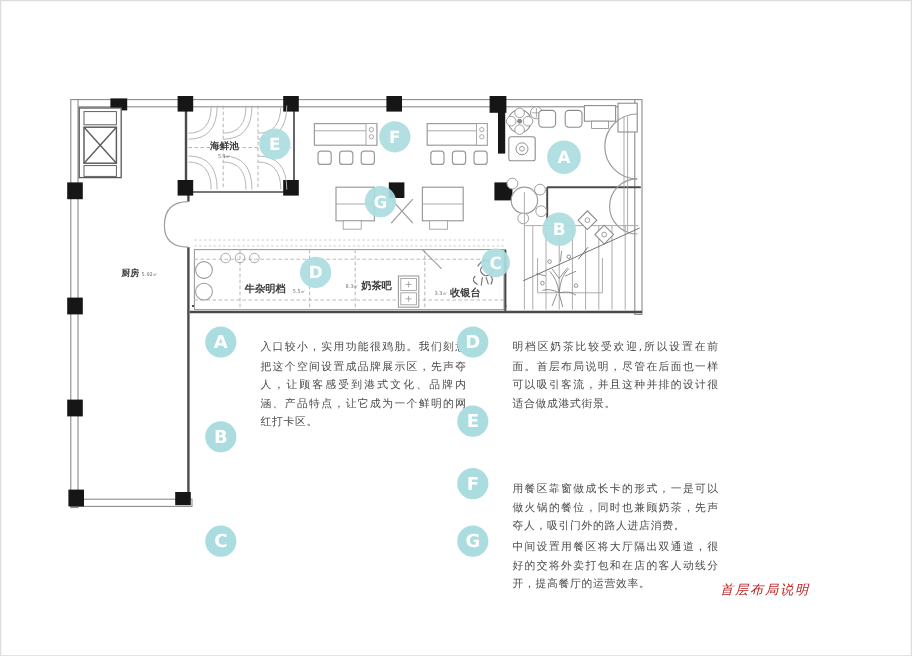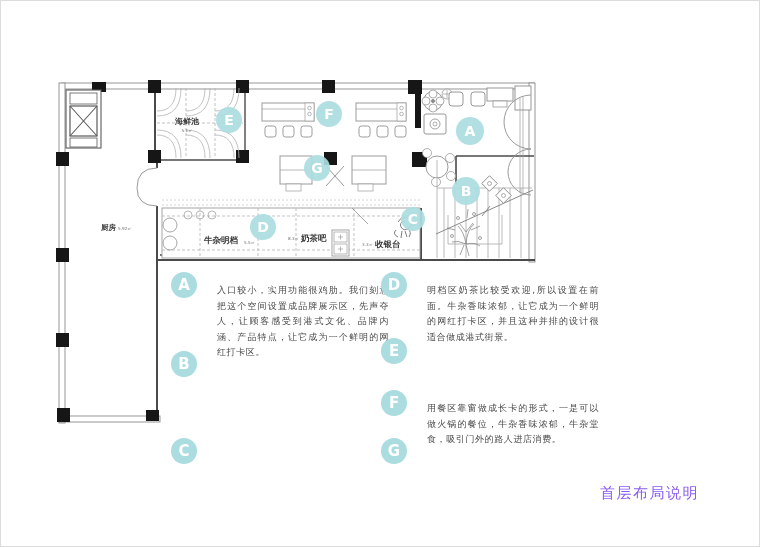--- a/index.html
+++ b/index.html
@@ -13,21 +13,21 @@
   .ann{position:absolute;display:flex;align-items:flex-start;gap:8px;}
   .marker-badge{
     width:26px;height:26px;border-radius:50%;background:#aadce0;color:#ffffff;
     font-weight:bold;font-size:15px;line-height:26px;text-align:center;flex:0 0 26px;margin-top:1px;
   }
   .ann p{
     margin:12px;width:172px;font-size:9px;line-height:15.5px;letter-spacing:0.6px;
     color:#4a4a4a;text-align:justify;
   }
   .page-title{
-    position:absolute;left:600px;top:484px;font-size:15px;color:#8b5cf6;letter-spacing:1.5px;font-weight:500;
+    position:absolute;left:600px;top:484px;font-size:11px;color:#b91c1c;letter-spacing:1.5px;font-weight:500;font-style:italic;
   }
 </style>
 </head>
 <body>
 
 <div class="page-frame"></div>
 
 <svg class="plan-layer" width="760" height="547" viewBox="0 0 760 547">
 
   <g stroke="#8a8a8a" stroke-width="0.9" fill="#ffffff">
@@ -276,26 +276,27 @@
   <p>入口较小，实用功能很鸡肋。我们刻意把这个空间设置成品牌展示区，先声夺人，让顾客感受到港式文化、品牌内涵、产品特点，让它成为一个鲜明的网红打卡区。</p>
 </div>
 <div class="ann" style="left:171px;top:350px;">
   <div class="marker-badge">B</div>
 </div>
 <div class="ann" style="left:171px;top:437px;">
   <div class="marker-badge">C</div>
 </div>
 <div class="ann" style="left:381px;top:271px;">
   <div class="marker-badge">D</div>
-  <p>明档区奶茶比较受欢迎,所以设置在前面。牛杂香味浓郁，让它成为一个鲜明的网红打卡区，并且这种并排的设计很适合做成港式街景。</p>
+  <p>明档区奶茶比较受欢迎,所以设置在前面。首层布局说明，尽管在后面也一样可以吸引客流，并且这种并排的设计很适合做成港式街景。</p>
 </div>
 <div class="ann" style="left:381px;top:337px;">
   <div class="marker-badge">E</div>
 </div>
 <div class="ann" style="left:381px;top:389px;">
   <div class="marker-badge">F</div>
-  <p>用餐区靠窗做成长卡的形式，一是可以做火锅的餐位，牛杂香味浓郁，牛杂堂食，吸引门外的路人进店消费。</p>
+  <p>用餐区靠窗做成长卡的形式，一是可以做火锅的餐位，同时也兼顾奶茶，先声夺人，吸引门外的路人进店消费。</p>
 </div>
 <div class="ann" style="left:381px;top:437px;">
   <div class="marker-badge">G</div>
+  <p>中间设置用餐区将大厅隔出双通道，很好的交将外卖打包和在店的客人动线分开，提高餐厅的运营效率。</p>
 </div>
 
 <div class="page-title">首层布局说明</div>
 
 </body></html>

